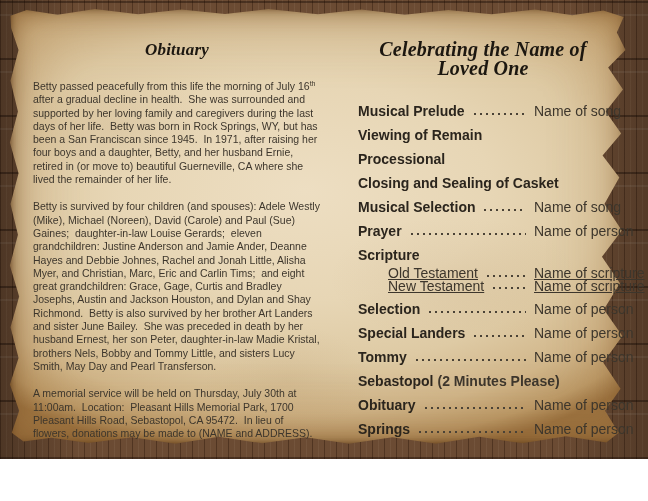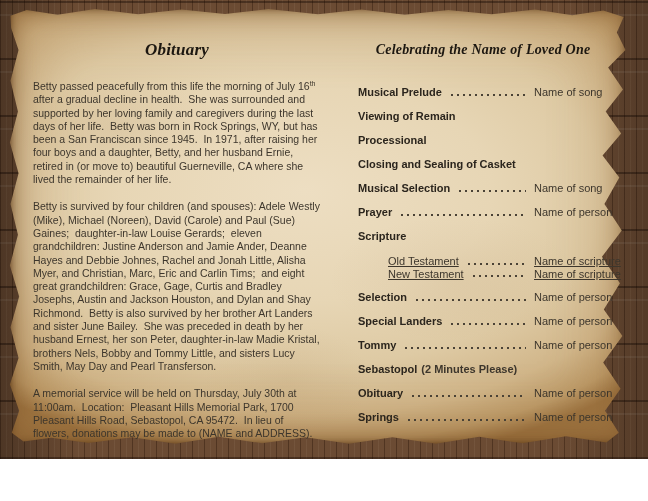--- a/index.html
+++ b/index.html
@@ -44,44 +44,44 @@
   .page-right{left:358px;width:250px;}
 
   .page-title{
     font-family:"Liberation Serif",serif;
     font-weight:bold;font-style:italic;
     text-align:center;color:#1c1710;
     letter-spacing:0.2px;
     margin:0;
   }
   .page-left .page-title{font-size:17px;line-height:20px;margin-bottom:20px;}
-  .page-right .page-title{font-size:14px;line-height:19px;margin-bottom:27px;}
+  .page-right .page-title{font-size:20px;line-height:19px;margin-bottom:27px;}
 
   .body-text{
     font-size:10.5px;line-height:13.3px;color:#3d362c;
     margin:0 0 14px 0;white-space:pre-wrap;
   }
   .body-text sup{font-size:7px;line-height:0;}
 
   .prog-row{
     display:flex;align-items:baseline;
-    font-size:11px;line-height:13px;
+    font-size:14px;line-height:13px;
     margin-bottom:11px;color:#3d362c;
   }
   .prog-label{font-weight:bold;color:#2b251d;white-space:nowrap;}
   .prog-suffix{margin-left:4px;white-space:nowrap;font-weight:bold;}
   .dots{
     flex:1;height:10px;margin:0 8px 0 7px;align-self:flex-end;
     background-image:radial-gradient(circle, #4a4236 0.9px, rgba(0,0,0,0) 1.3px);
     background-size:6px 4px;
     background-position:0 calc(100% - 2px);
     background-repeat:repeat-x;
   }
   .prog-value{width:74px;flex-shrink:0;white-space:nowrap;}
-  .prog-row.header{margin-bottom:12px;}
+  .prog-row.header{margin-bottom:5px;}
   .sub-rows{margin-bottom:11px;}
   .prog-row.sub{padding-left:30px;margin-bottom:0;line-height:12.6px;text-decoration:underline;}
 </style>
 </head>
 <body>
 
 <div class="stage">
   <div class="paper"></div>
 
   <div class="page page-left">

